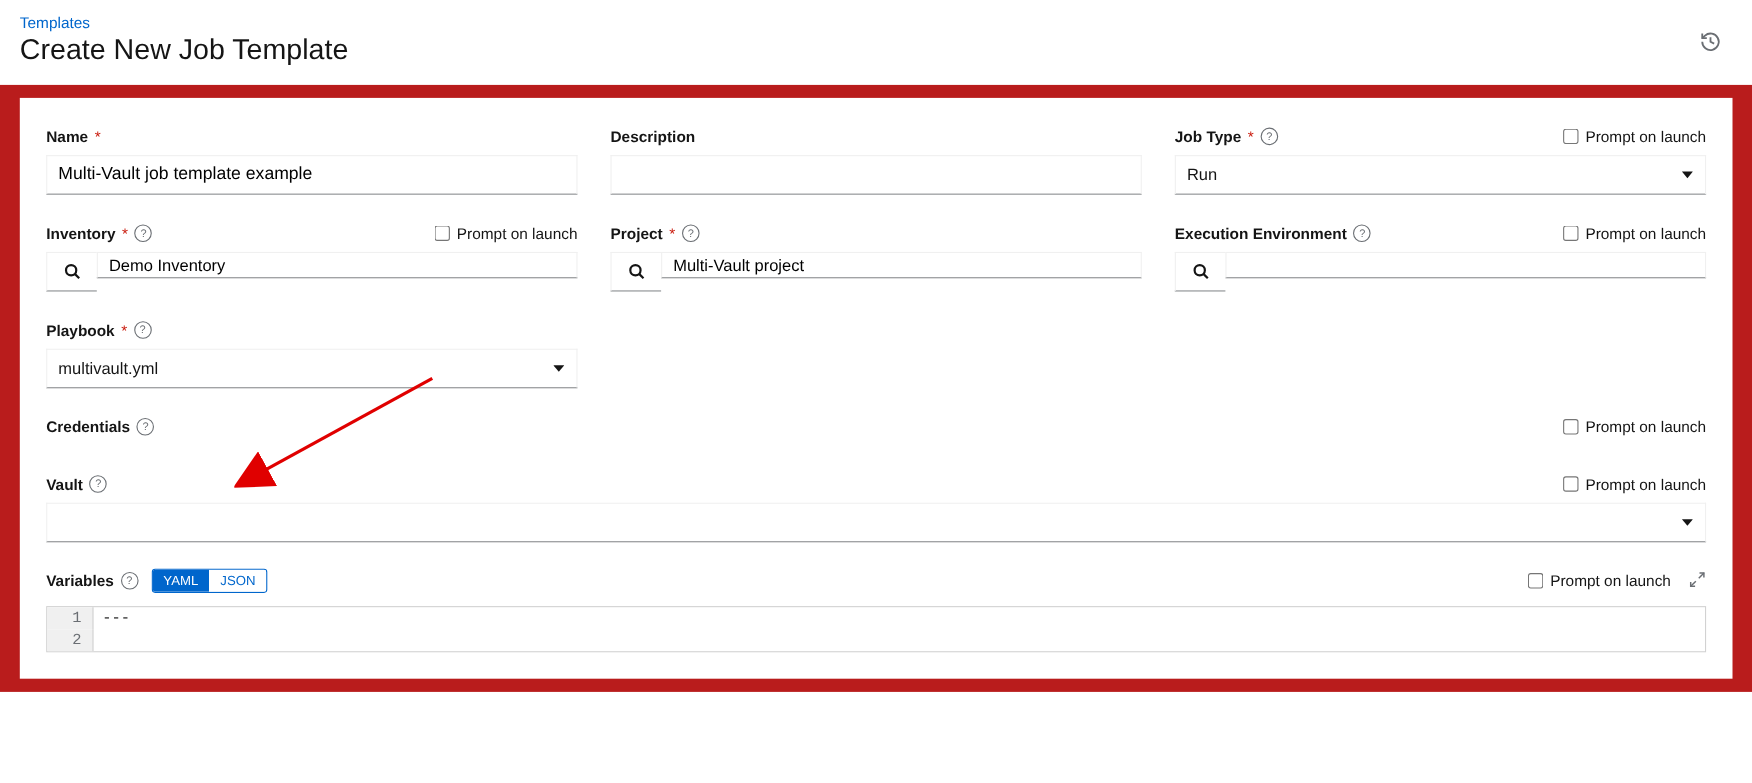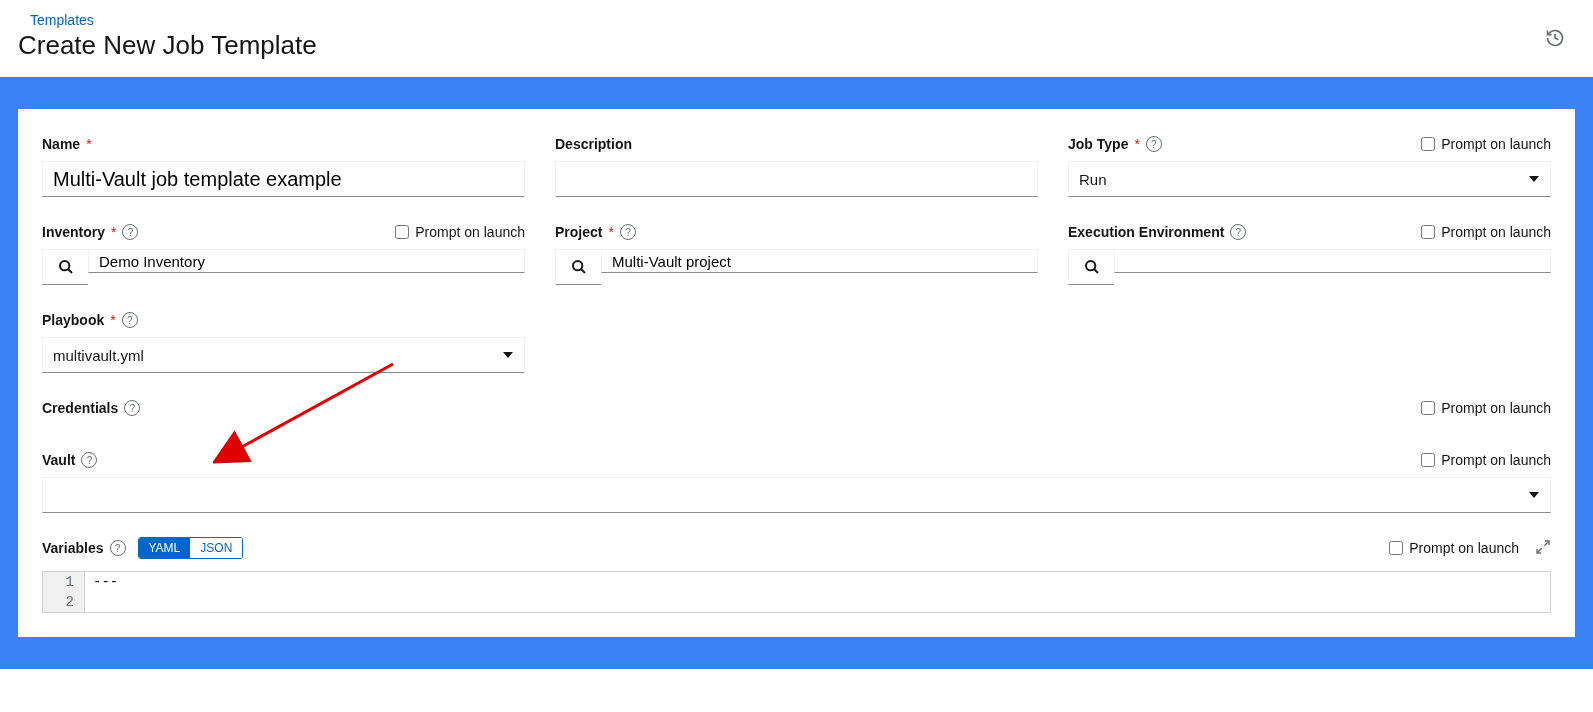--- a/index.html
+++ b/index.html
@@ -1,33 +1,33 @@
 <!DOCTYPE html>
 <html><head>
 <meta charset="utf-8">
 <style>
   * { box-sizing: border-box; margin: 0; padding: 0; }
   body { font-family: "Helvetica Neue", Arial, sans-serif; background: #fff; color: #151515; font-size: 14px; }
   .page-header { padding: 12px 18px 16px 18px; background: #fff; position: relative; }
-  .breadcrumb { color: #0066cc; font-size: 14px; cursor: pointer; margin-left: 12px; }
+  .breadcrumb { color: #0066cc; font-size: 14px; cursor: pointer; }
   .page-title { font-size: 26px; font-weight: 400; margin-top: 2px; }
   .history-icon { position: absolute; right: 28px; top: 28px; color: #6a6e73; cursor: pointer; }
-  .content-bg { background: #3b82f6; padding: 32px 18px; }
+  .content-bg { background: #b91c1c; padding: 12px 18px; }
   .card { background: #fff; padding: 24px; }
   .form-grid { display: grid; grid-template-columns: 1fr 1fr 1fr; gap: 24px 30px; }
   .form-group { display: flex; flex-direction: column; position: relative; }
   .form-group.full { grid-column: 1 / -1; }
   .label-row { display: flex; align-items: center; justify-content: space-between; margin-bottom: 6px; min-height: 22px; }
   .label-left { display: flex; align-items: center; gap: 6px; }
   .label-text { font-weight: 600; font-size: 14px; color: #151515; }
   .req { color: #c9190b; font-size: 14px; }
   .help-icon { display: inline-flex; align-items: center; justify-content: center; width: 16px; height: 16px; border: 1px solid #6a6e73; border-radius: 50%; font-size: 10px; color: #6a6e73; cursor: help; }
   .prompt-wrap { display: flex; align-items: center; gap: 6px; font-size: 14px; color: #151515; }
   .prompt-wrap input[type=checkbox] { width: 14px; height: 14px; cursor: pointer; }
-  .text-input { width: 100%; height: 36px; border: 1px solid #f0f0f0; border-bottom: 1px solid #8a8d90; padding: 0 10px; font-size: 20px; background: #fff; outline: none; }
+  .text-input { width: 100%; height: 36px; border: 1px solid #f0f0f0; border-bottom: 1px solid #8a8d90; padding: 0 10px; font-size: 16px; background: #fff; outline: none; }
   .select-wrap { position: relative; }
   .select-input { width: 100%; height: 36px; border: 1px solid #f0f0f0; border-bottom: 1px solid #8a8d90; padding: 0 10px; font-size: 15px; background: #fff; display: flex; align-items: center; cursor: pointer; }
   .caret { position: absolute; right: 12px; top: 50%; transform: translateY(-50%); pointer-events: none; }
   .lookup-wrap { display: flex; width: 100%; }
   .lookup-btn { width: 46px; height: 36px; border: 1px solid #f0f0f0; border-bottom: 1px solid #8a8d90; border-right: none; background: #fff; display: flex; align-items: center; justify-content: center; cursor: pointer; }
   .lookup-input { flex: 1; height: 24px; border: 1px solid #f0f0f0; border-bottom: 1px solid #8a8d90; padding: 0 10px; font-size: 15px; background: #fff; outline: none; display:flex; align-items:center; }
   .chip { display: inline-flex; align-items: center; border: 1px solid #d2d2d2; border-radius: 3px; padding: 2px 6px; font-size: 12px; background: #fff; margin: 4px; gap: 4px; }
   .chip-type { font-weight: 600; }
   .chip-name { color: #6a6e73; }
   .chip-close { cursor: pointer; font-size: 14px; color: #151515; padding: 0 2px; }

